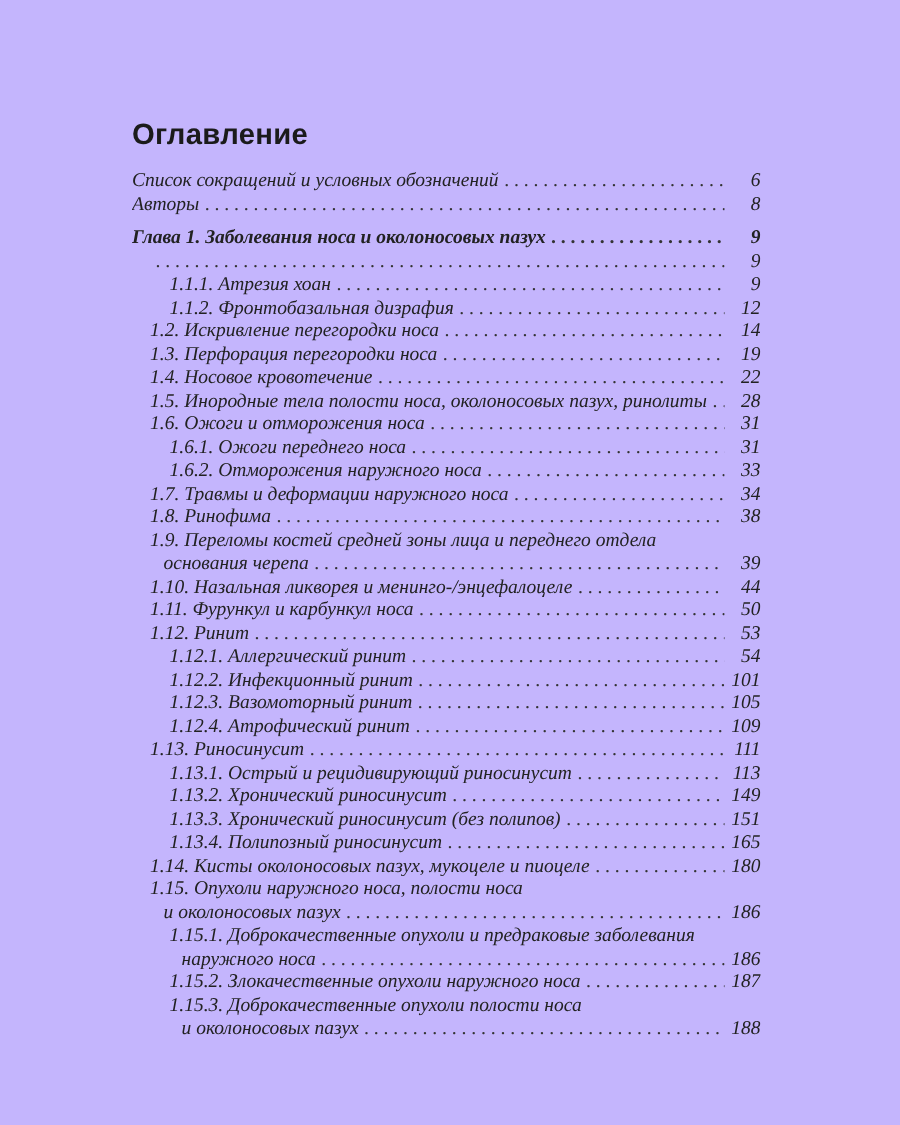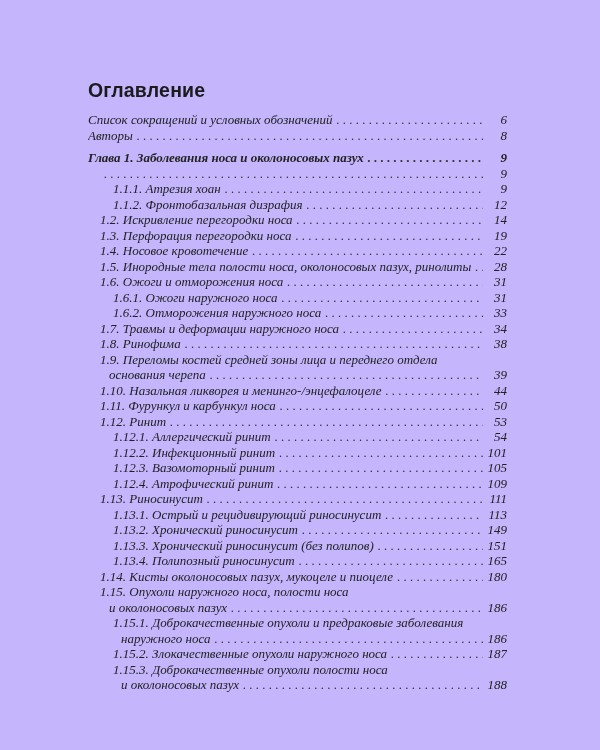--- a/index.html
+++ b/index.html
@@ -125,21 +125,21 @@
         <span class="entry-label">1.5. Инородные тела полости носа, околоносовых пазух, ринолиты</span>
         <span class="dots">. . . . . . . . . . . . . . . . . . . . . . . . . . . . . . . . . . . . . . . . . . . . . . . . . . . . . . . . . . . . . . . . . . . . . . . . . . . . . . . . . . . . . . . . . .</span>
         <span class="pnum">28</span>
       </div>
       <div class="toc-row lvl1">
         <span class="entry-label">1.6. Ожоги и отморожения носа</span>
         <span class="dots">. . . . . . . . . . . . . . . . . . . . . . . . . . . . . . . . . . . . . . . . . . . . . . . . . . . . . . . . . . . . . . . . . . . . . . . . . . . . . . . . . . . . . . . . . .</span>
         <span class="pnum">31</span>
       </div>
       <div class="toc-row lvl2">
-        <span class="entry-label">1.6.1. Ожоги наружного носа</span>
+        <span class="entry-label">1.6.1. Ожоги переднего носа</span>
         <span class="dots">. . . . . . . . . . . . . . . . . . . . . . . . . . . . . . . . . . . . . . . . . . . . . . . . . . . . . . . . . . . . . . . . . . . . . . . . . . . . . . . . . . . . . . . . . .</span>
         <span class="pnum">31</span>
       </div>
       <div class="toc-row lvl2">
         <span class="entry-label">1.6.2. Отморожения наружного носа</span>
         <span class="dots">. . . . . . . . . . . . . . . . . . . . . . . . . . . . . . . . . . . . . . . . . . . . . . . . . . . . . . . . . . . . . . . . . . . . . . . . . . . . . . . . . . . . . . . . . .</span>
         <span class="pnum">33</span>
       </div>
       <div class="toc-row lvl1">
         <span class="entry-label">1.7. Травмы и деформации наружного носа</span>

